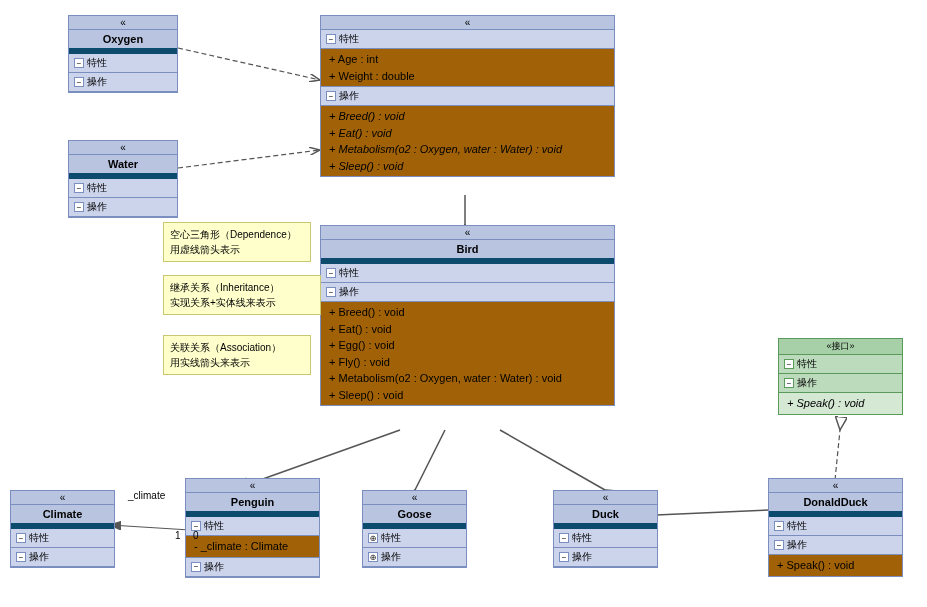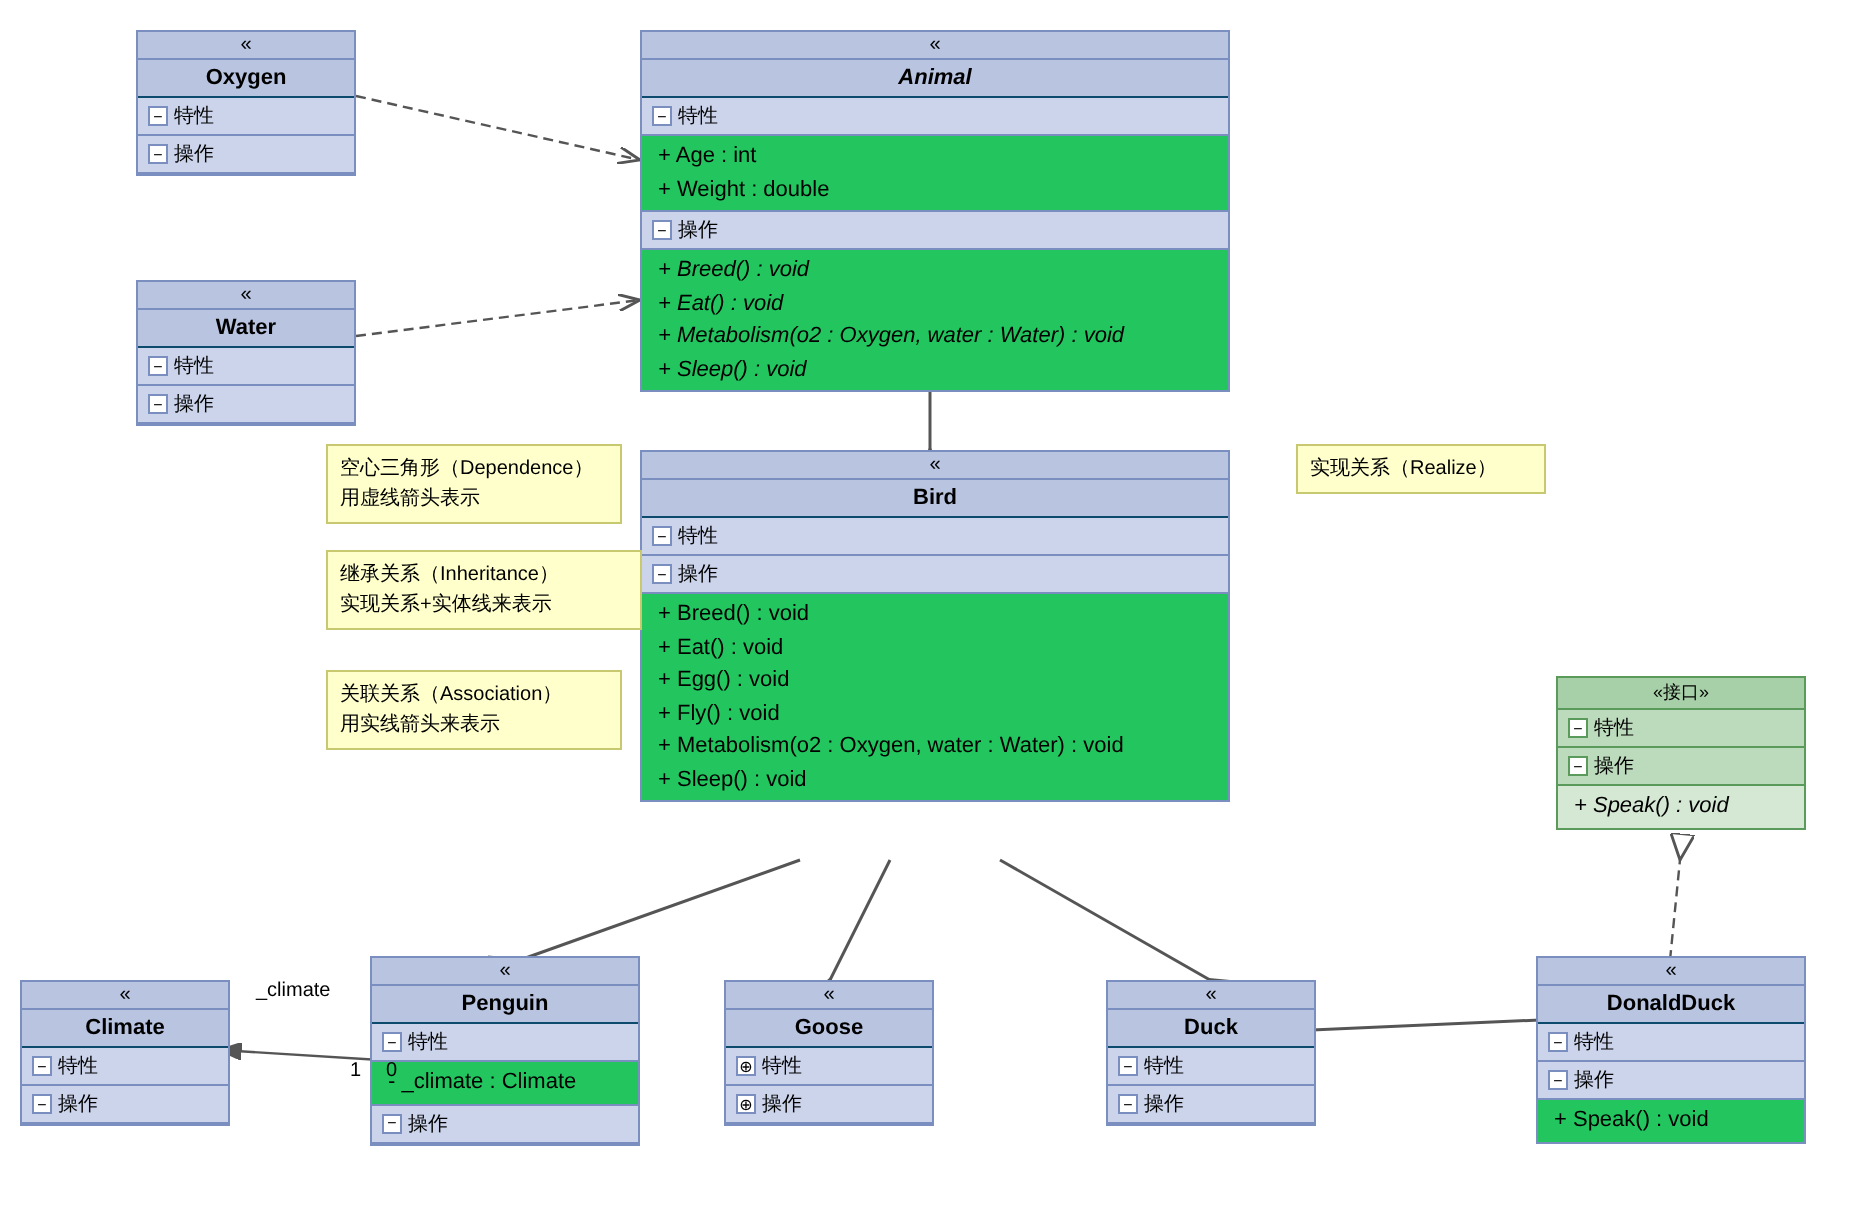--- a/index.html
+++ b/index.html
@@ -20,41 +20,41 @@
     }
     
     .uml-class {
       position: absolute;
       border: 1px solid #7a8fc0;
       background: #dde4f0;
       min-width: 60px;
     }
     .uml-class .class-header {
       background: #b8c4e0;
-      border-bottom: 1px solid #0c4a6e;
+      border-bottom: 6px solid #0c4a6e;
       text-align: center;
       padding: 3px 5px;
       font-weight: bold;
       font-style: italic;
     }
     .uml-class .class-header.normal {
       font-style: normal;
     }
     .uml-class .section-header {
       background: #ccd4eb;
       border-bottom: 1px solid #7a8fc0;
       padding: 2px 5px;
       display: flex;
       align-items: center;
       gap: 3px;
     }
     .uml-class .section-content {
       padding: 2px 8px;
       border-bottom: 1px solid #7a8fc0;
-      background: #22c55e;
+      background: #a16207;
       line-height: 1.5;
     }
     .uml-class .section-content:last-child {
       border-bottom: none;
     }
     .collapse-icon {
       width: 10px;
       height: 10px;
       border: 1px solid #7a8fc0;
       background: #fff;
@@ -183,21 +183,20 @@
       <span class="section-label">特性</span>
     </div>
     <div class="section-header">
       <span class="collapse-icon">−</span>
       <span class="section-label">操作</span>
     </div>
   </div>
 
   <div class="uml-class" style="left:320px; top:15px; width:295px;">
     <div class="chevron-header">«</div>
-    <div class="class-header">Animal</div>
     <div class="section-header">
       <span class="collapse-icon">−</span>
       <span class="section-label">特性</span>
     </div>
     <div class="section-content">
       <div>+ Age : int</div>
       <div>+ Weight : double</div>
     </div>
     <div class="section-header">
       <span class="collapse-icon">−</span>
@@ -326,23 +325,20 @@
   <div class="note-box" style="left:163px; top:275px; width:158px;">
     <div>继承关系（Inheritance）</div>
     <div>实现关系+实体线来表示</div>
   </div>
 
   <div class="note-box" style="left:163px; top:335px; width:148px;">
     <div>关联关系（Association）</div>
     <div>用实线箭头来表示</div>
   </div>
 
-  <div class="note-box" style="left:648px; top:222px; width:125px;">
-    <div>实现关系（Realize）</div>
-  </div>
 
   <div style="position:absolute; left:128px; top:490px; font-size:10px;">_climate</div>
 
   <div style="position:absolute; left:175px; top:530px; font-size:10px;">1</div>
 
   <div style="position:absolute; left:193px; top:530px; font-size:10px;">0</div>
 
 </div>
 
 </body></html>

